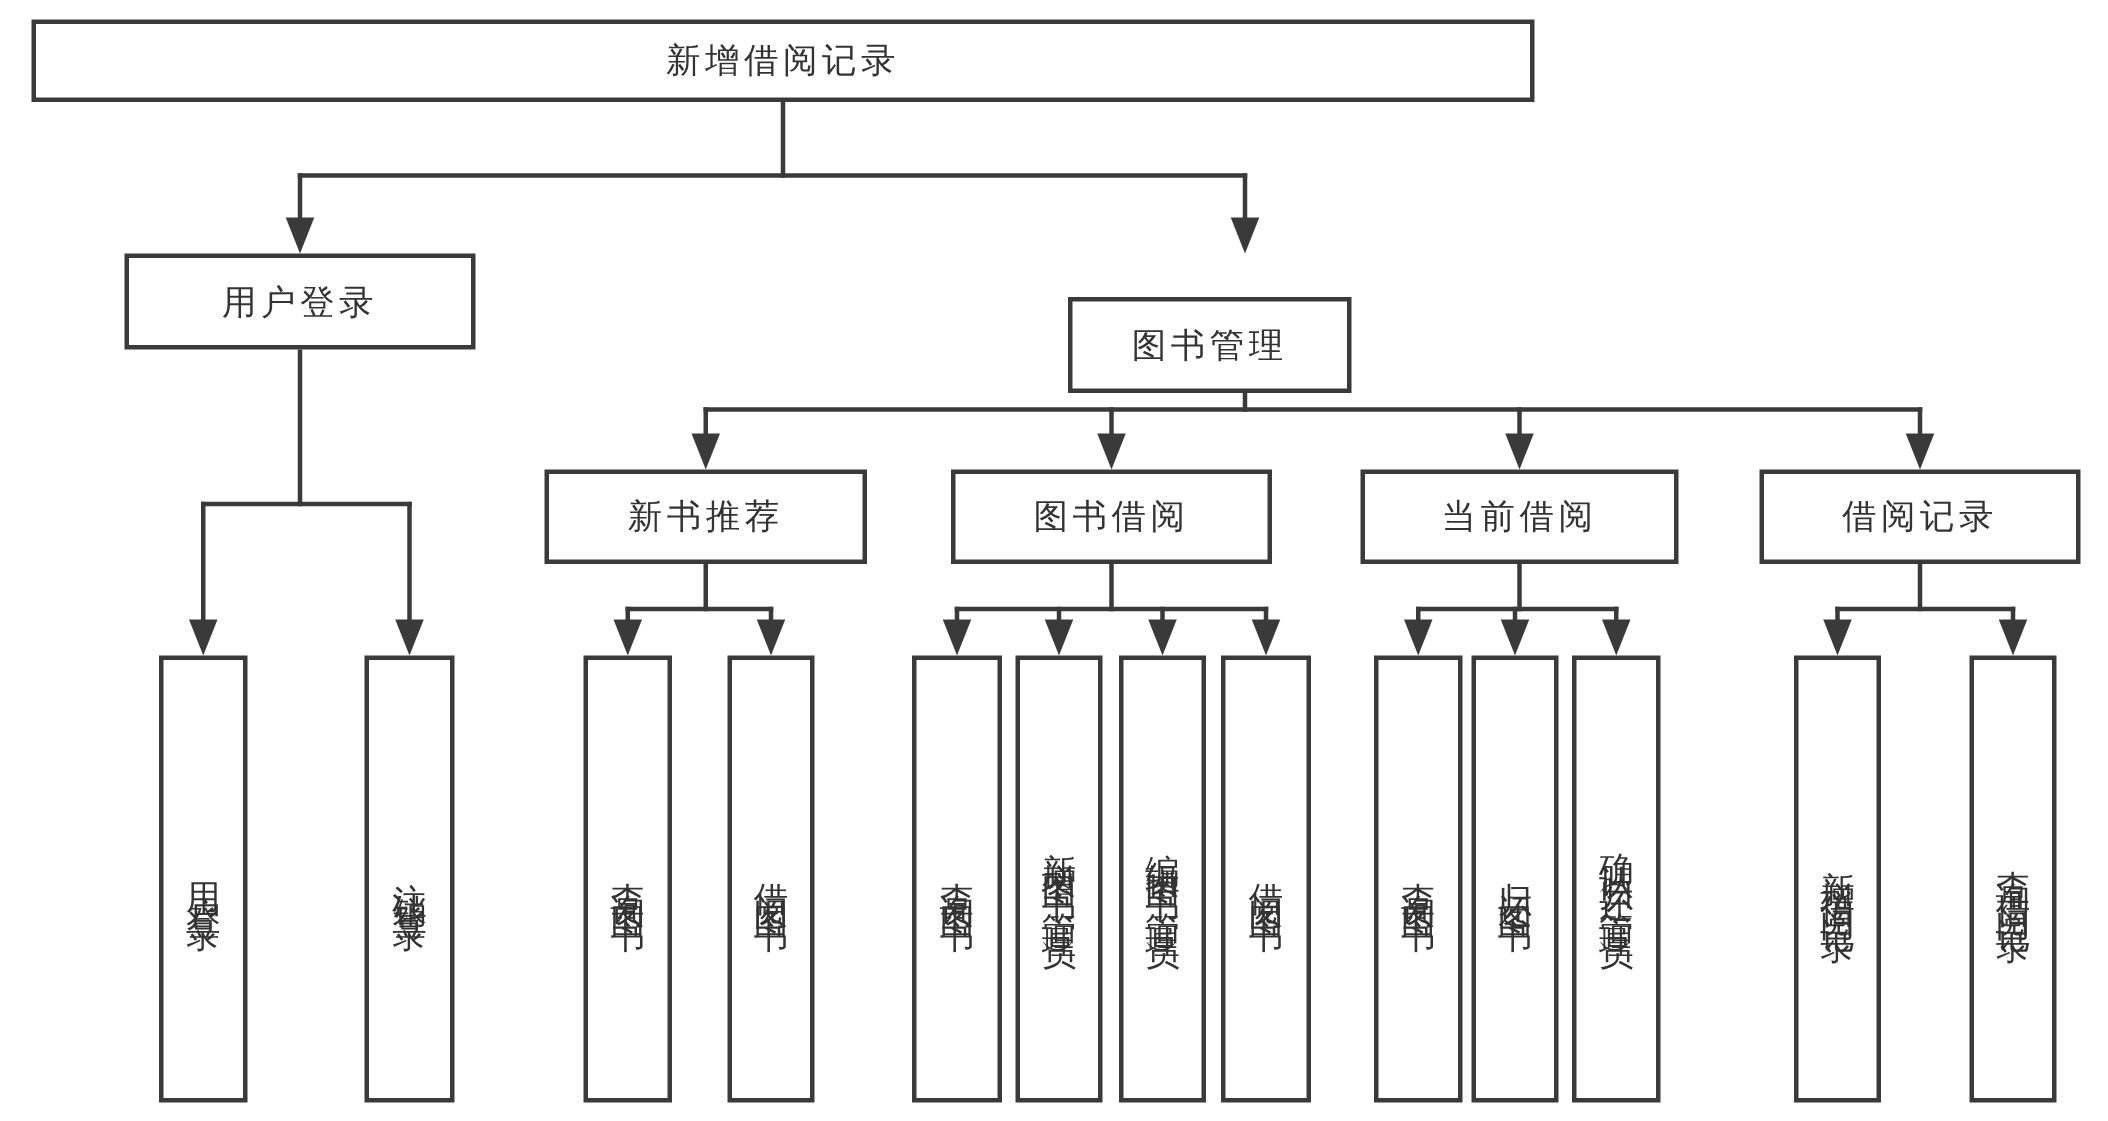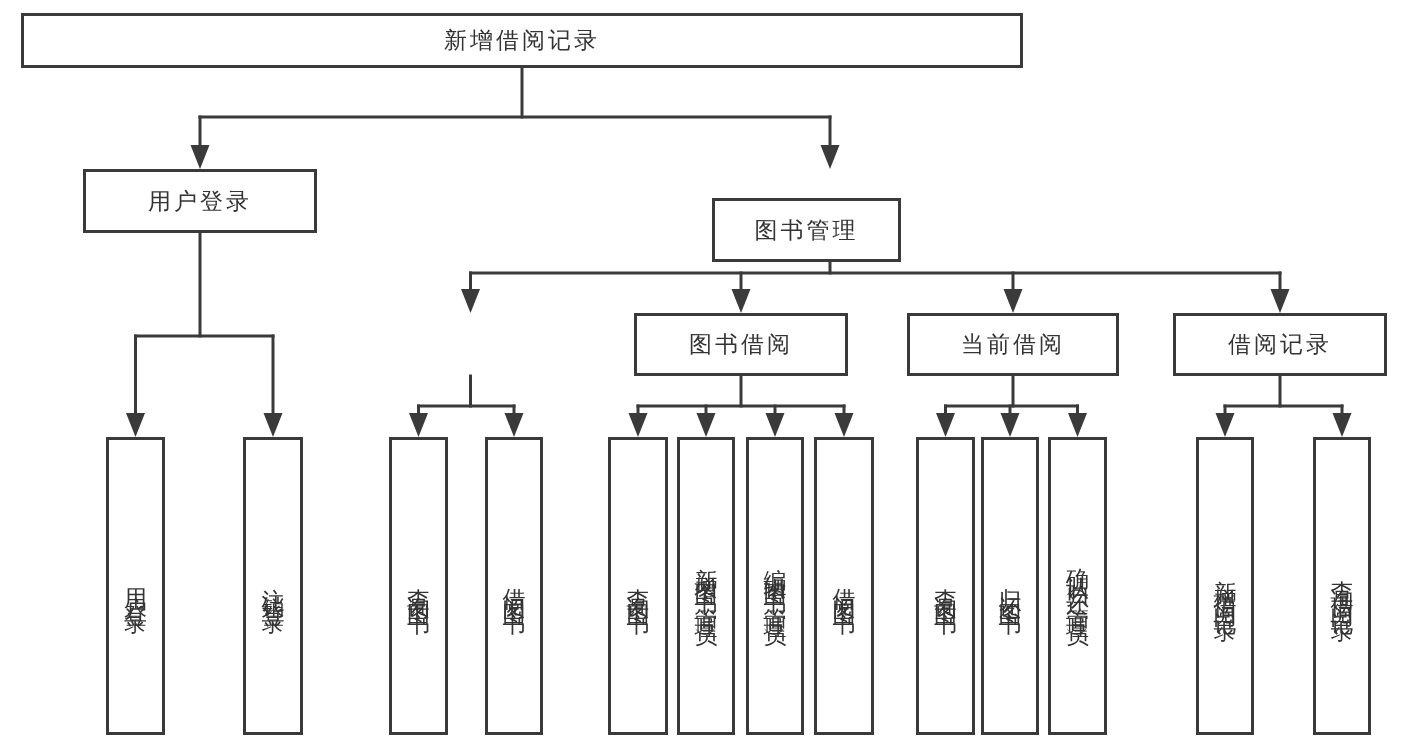--- a/index.html
+++ b/index.html
@@ -95,20 +95,21 @@
       <polygon points="1225,437 1215.5,413 1234.5,413" fill="#3a3a3a"></polygon>
       <line x1="1342" y1="406" x2="1342" y2="425" stroke="#3a3a3a" stroke-width="3" stroke-linecap="square"></line>
       <polygon points="1342,437 1332.5,413 1351.5,413" fill="#3a3a3a"></polygon>
     </svg>
 
   <div class="node h" style="left:21px;top:13px;width:1002px;height:55px;">新增借阅记录</div>
 
   <div class="node h" style="left:83px;top:169px;width:234px;height:64px;">用户登录</div>
   <div class="node h" style="left:712px;top:169px;width:189px;height:64px;margin-top:29px;">图书管理</div>
 
+  <div class="node h" style="left:363px;top:313px;width:215px;height:63px;">新书推荐</div>
   <div class="node h" style="left:634px;top:313px;width:214px;height:63px;">图书借阅</div>
   <div class="node h" style="left:907px;top:313px;width:212px;height:63px;">当前借阅</div>
   <div class="node h" style="left:1173px;top:313px;width:214px;height:63px;">借阅记录</div>
 
   <div class="node v" style="left:106px;top:437px;width:59px;height:298px;">用户登录</div>
   <div class="node v" style="left:243px;top:437px;width:60px;height:298px;">注销登录</div>
 
   <div class="node v" style="left:389px;top:437px;width:59px;height:298px;">查询图书</div>
   <div class="node v" style="left:485px;top:437px;width:58px;height:298px;">借阅图书</div>
 

